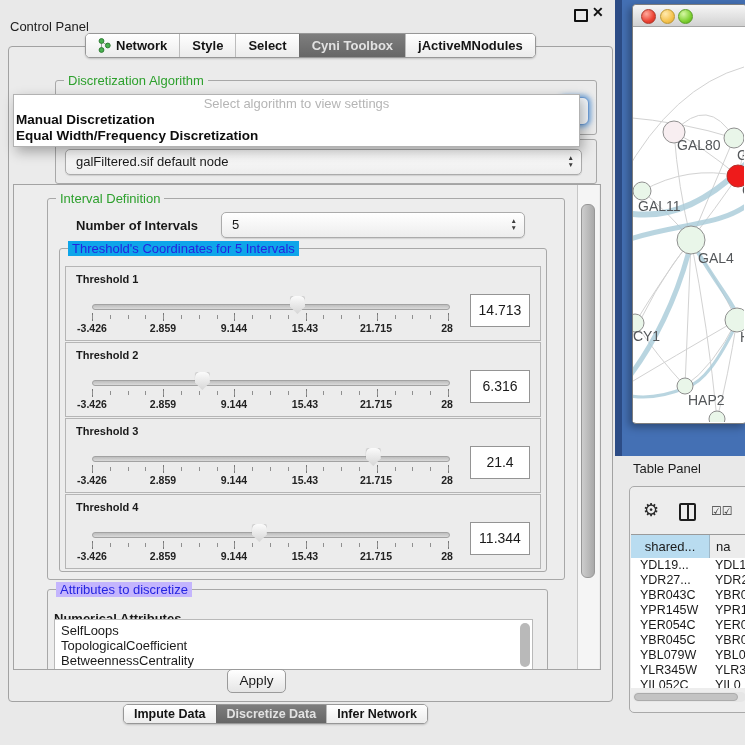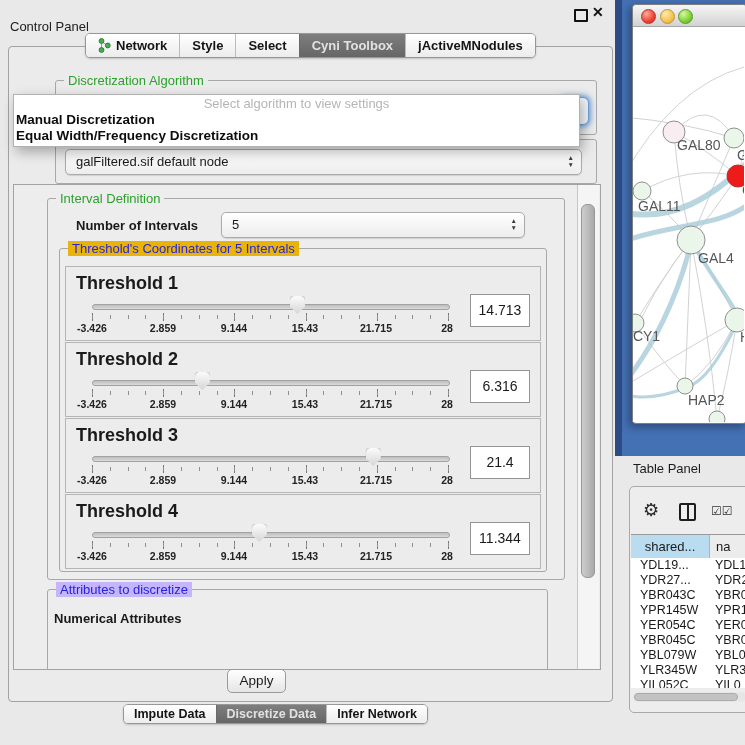--- a/index.html
+++ b/index.html
@@ -39,21 +39,21 @@
   .popup .it.b{font-weight:bold;}
   .focus-combo{left:560px;top:97px;width:27px;height:26px;border:1px solid #6f9fd8;border-radius:6px;
                background:#f4f8fc;box-shadow:0 0 5px 2px rgba(96,156,220,.85);z-index:40;}
   
   .scrollpane{left:13px;top:184px;width:586px;height:484px;border:1px solid #a3a3a3;background:#ededed;overflow:hidden;}
   .vtrack{left:563px;top:0;width:21px;height:484px;background:#f5f5f5;border-left:1px solid #c6c6c6;}
   .vthumb{left:567px;top:19px;width:12px;height:372px;border-radius:6px;border:1px solid #979797;
           background:linear-gradient(90deg,#cdcdcd,#a9a9a9);}
   
   .thr{position:absolute;left:51px;width:474px;height:73px;background:#ececec;border:1px solid #b5b5b5;}
-  .thr-label{position:absolute;left:10px;top:6px;font-weight:bold;font-size:18px;}
+  .thr-label{position:absolute;left:10px;top:6px;font-weight:bold;font-size:11px;}
   .track{position:absolute;left:26px;top:37px;width:356px;height:4px;border:1px solid #a2a2a2;border-radius:3px;
          background:linear-gradient(#bdbdbd,#dadada);}
   .ticks-minor{position:absolute;left:26px;top:48px;width:357px;height:4px;
          background:repeating-linear-gradient(to right,#8f8f8f 0 1px,transparent 1px 17.8px);}
   .ticks-major{position:absolute;left:26px;top:46px;width:357px;height:8px;
          background:repeating-linear-gradient(to right,#777 0 1px,transparent 1px 71.2px);}
   .thumb{position:absolute;top:29px;width:15px;height:18px;background:linear-gradient(#fbfbfb,#d6d6d6);
          border-radius:5px 5px 2px 2px;clip-path:polygon(0 0,100% 0,100% 58%,50% 100%,0 58%);
          filter:drop-shadow(0 0 1px #878787);}
   .tl{position:absolute;top:55px;width:60px;text-align:center;font-size:10.5px;font-weight:bold;color:#222;}
@@ -162,21 +162,21 @@
   <div class="abs" style="left:62px;top:33px;font-weight:bold;">Number of Intervals</div>
   <div class="abs combo" style="left:207px;top:27px;width:292px;height:24px;">
     <span>5</span>
     <span class="stepper">
       <span>▲</span>
       <span>▼</span>
     </span>
   </div>
 
   <div class="abs grp" style="left:45px;top:63px;width:486px;height:322px;background:#ededed;">
-    <span class="grp-title blue" style="background:#eab308;">Threshold's Coordinates for 5 Intervals</span>
+    <span class="grp-title blue" style="background:#0ea5e9;">Threshold's Coordinates for 5 Intervals</span>
   </div>
 
   <div class="thr" style="top:81px;">
     <div class="thr-label">Threshold 1</div>
     <div class="track"></div>
     <div class="ticks-major"></div>
     <div class="ticks-minor"></div>
     <div class="thumb" style="left: 223.982px;"></div>
     <span class="tl" style="left:-4px">-3.426</span>
     <span class="tl" style="left:67px">2.859</span>
@@ -229,20 +229,26 @@
     <span class="tl" style="left:209px">15.43</span>
     <span class="tl" style="left:280px">21.715</span>
     <span class="tl" style="left:351px">28</span>
     <div class="valbox">11.344</div>
   </div>
 
   <div class="abs grp" style="left:33px;top:404px;width:499px;height:110px;background:#ededed;">
     <span class="grp-title blue" style="background:#c4b5fd;">Attributes to discretize</span>
   </div>
   <div class="abs" style="left:40px;top:414px;font-weight:bold;margin-top:12px;">Numerical Attributes</div>
+  <div class="attr-list">
+    <div class="li" style="padding-top:3px;">SelfLoops</div>
+    <div class="li">TopologicalCoefficient</div>
+    <div class="li">BetweennessCentrality</div>
+    <div class="list-thumb"></div>
+  </div>
 
   <div class="abs vtrack"></div>
   <div class="abs vthumb"></div>
 </div>
 
 <div class="abs apply">Apply</div>
 <div class="abs seg seg-bottom">
   <div class="s">
       <span>Impute Data</span>
     </div>

